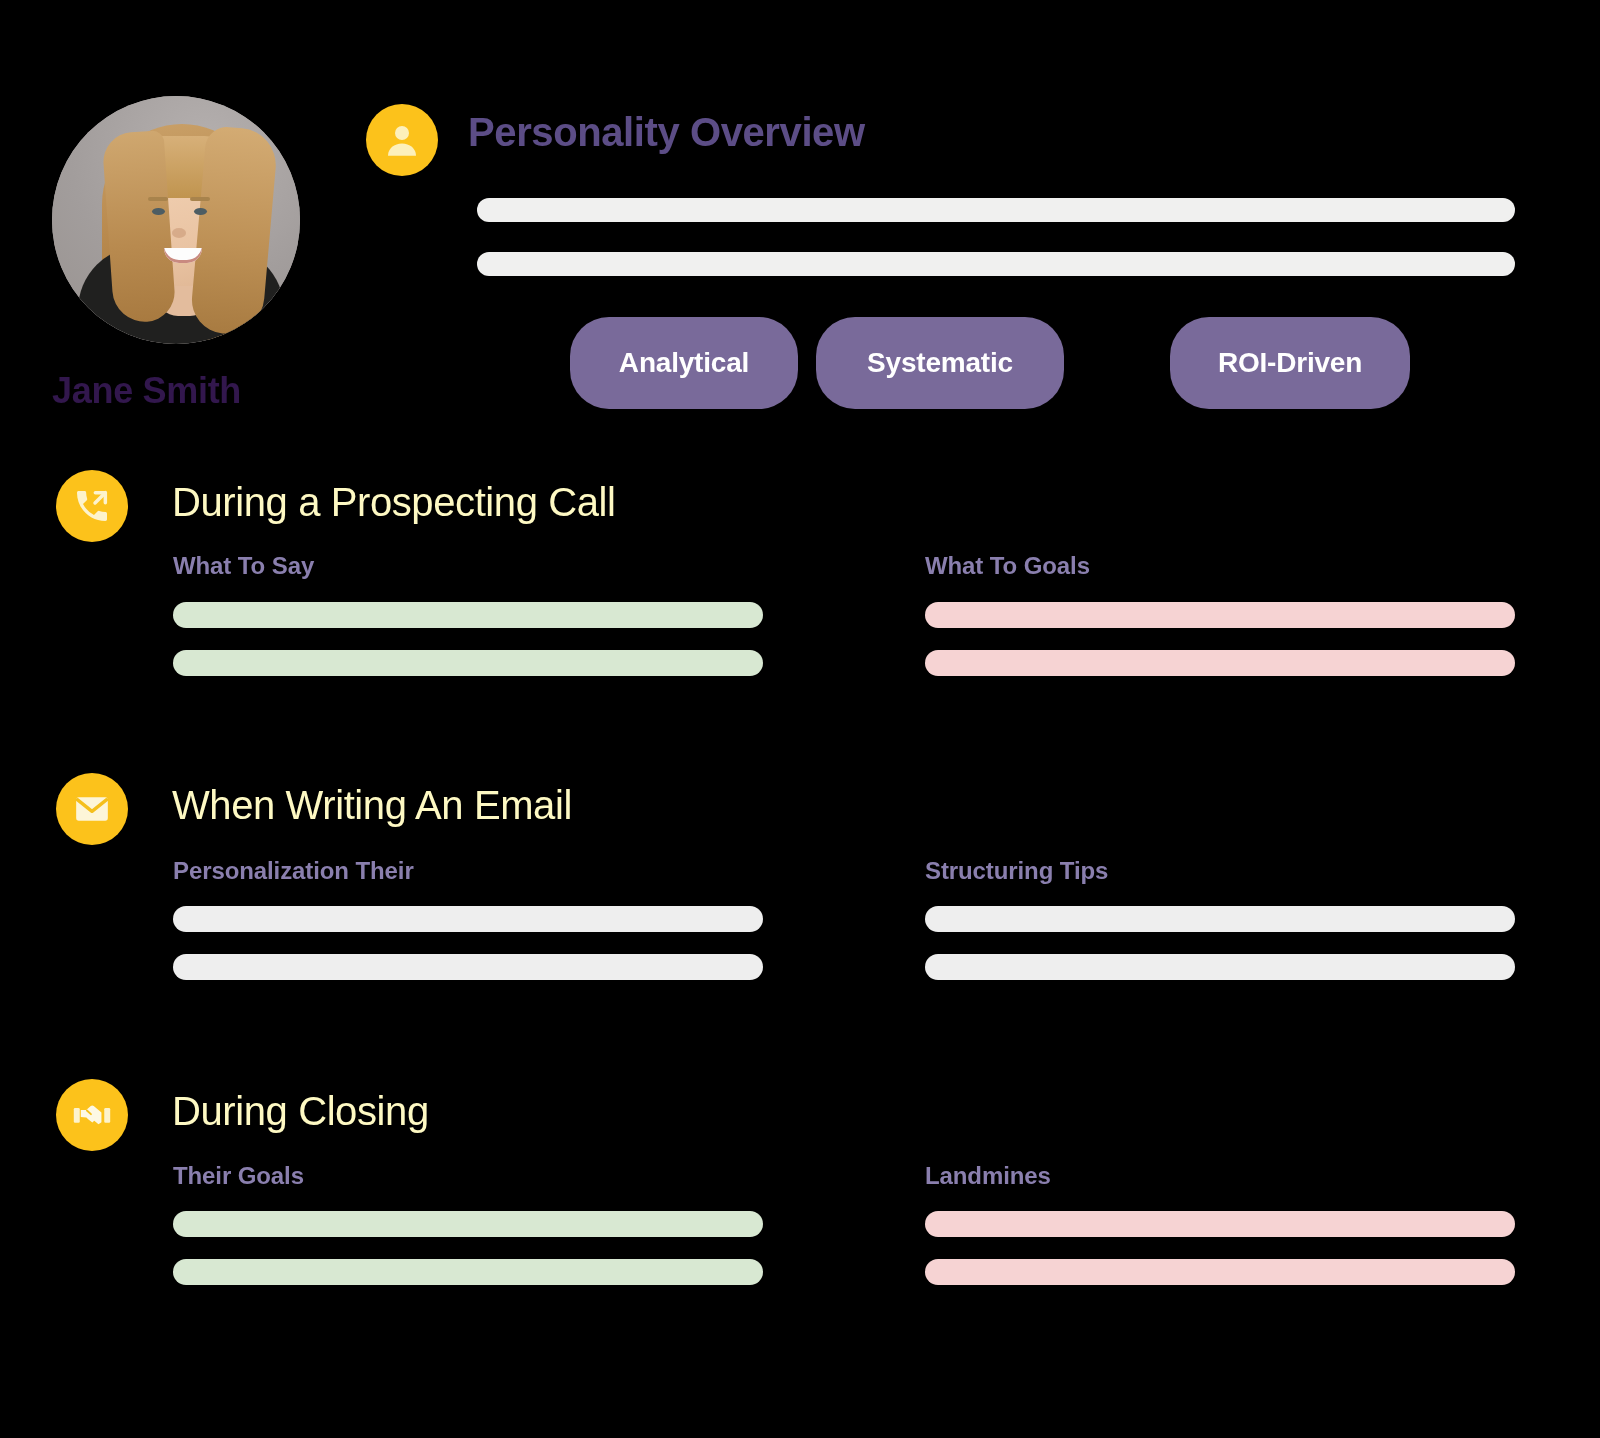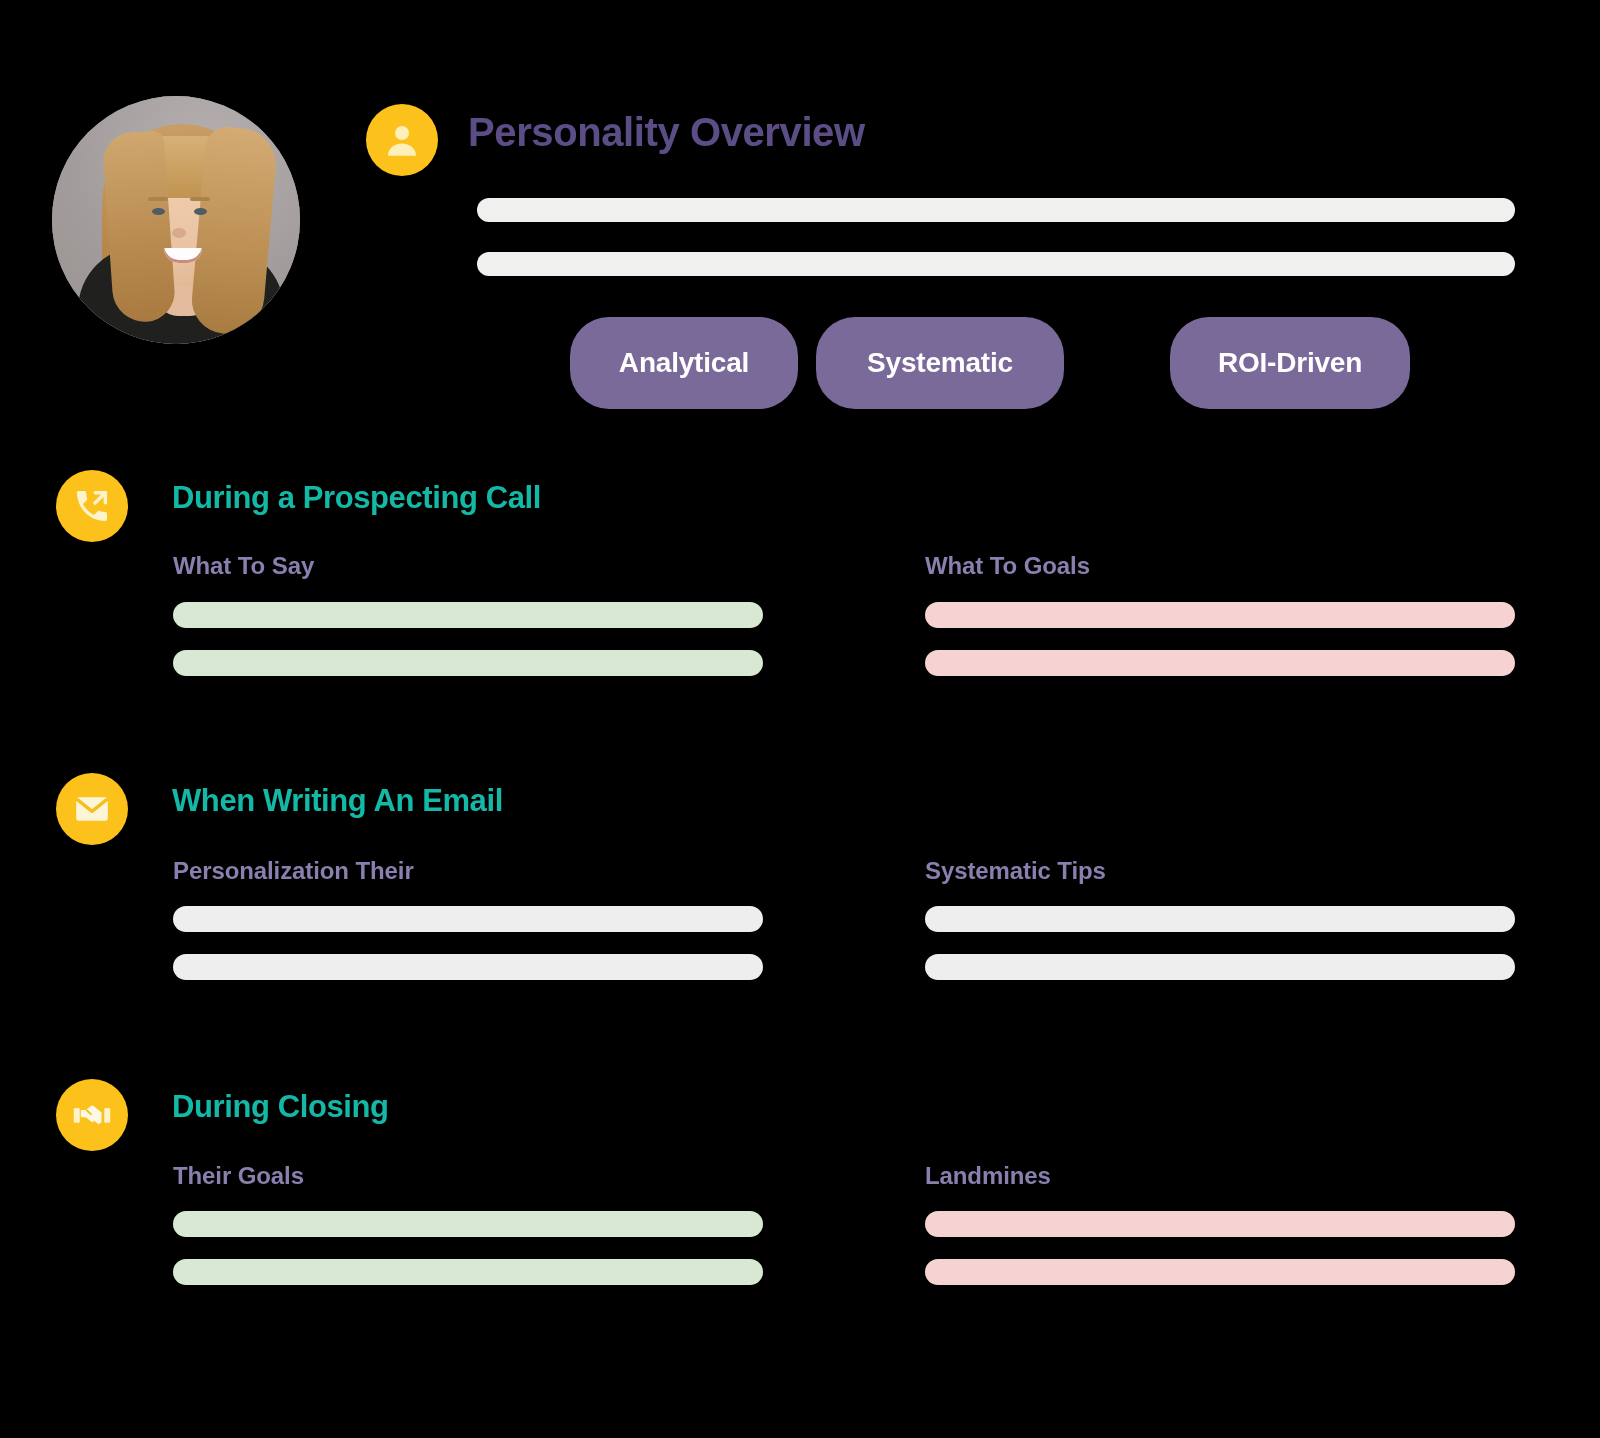--- a/index.html
+++ b/index.html
@@ -139,23 +139,23 @@
     background: #fcc21b;
     display: flex;
     align-items: center;
     justify-content: center;
   }
   .icon-circle svg { display: block; }
 
   
   .section-title {
     position: absolute;
-    font-size: 31px;
-    font-weight: bold;
-    color: #14b8a6;
+    font-size: 40px;
+    font-weight: normal;
+    color: #fef9c3;
     letter-spacing: -0.4px;
     white-space: nowrap;
   }
   .overview-title {
     position: absolute;
     left: 468px;
     top: 110px;
     font-size: 40px;
     font-weight: bold;
     color: #5c4d86;
@@ -209,20 +209,21 @@
     <div class="av-bang"></div>
     <div class="av-hair-front-l"></div>
     <div class="av-hair-front-r"></div>
     <div class="av-brow-l"></div>
     <div class="av-brow-r"></div>
     <div class="av-eye-l"></div>
     <div class="av-eye-r"></div>
     <div class="av-nose"></div>
     <div class="av-mouth"></div>
   </div>
+  <div class="profile-name">Jane Smith</div>
 </div>
 
 <div class="icon-circle" style="left:366px; top:104px;">
   <svg width="42" height="42" viewBox="0 0 24 24" aria-hidden="true">
     <circle cx="12" cy="8" r="4" fill="#fdf0bb"></circle>
     <path d="M4 21c0-4.2 3.6-7 8-7s8 2.8 8 7z" fill="#fdf0bb"></path>
   </svg>
 </div>
 <div class="overview-title">Personality Overview</div>
 
@@ -255,21 +256,21 @@
     <rect x="2.5" y="5" width="19" height="14" rx="1.6" fill="#fdf5d8"></rect>
     <path d="M3.2 6.4l8.8 7 8.8-7" fill="none" stroke="#f5bf1c" stroke-width="2" stroke-linecap="round" stroke-linejoin="round"></path>
   </svg>
 </div>
 <div class="section-title" style="left:172px; top:783px;">When Writing An Email</div>
 
 <div class="sub-title" style="left:173px; top:857px;">Personalization Their</div>
 <div class="bar grey" style="left:173px; top:906px; width:590px; height:26px;"></div>
 <div class="bar grey" style="left:173px; top:954px; width:590px; height:26px;"></div>
 
-<div class="sub-title" style="left:925px; top:857px;">Systematic Tips</div>
+<div class="sub-title" style="left:925px; top:857px;">Structuring Tips</div>
 <div class="bar grey" style="left:925px; top:906px; width:590px; height:26px;"></div>
 <div class="bar grey" style="left:925px; top:954px; width:590px; height:26px;"></div>
 
 <div class="icon-circle" style="left:56px; top:1079px;">
   <svg width="42" height="42" viewBox="0 0 24 24" aria-hidden="true">
     <rect x="1.6" y="8" width="3.4" height="8.4" rx="0.7" fill="#fdf3cc"></rect>
     <rect x="19" y="8" width="3.4" height="8.4" rx="0.7" fill="#fdf3cc"></rect>
     <path d="M5.6 9.2h3.1l2.6-2.3c.5-.4 1.2-.4 1.7 0l4.4 3.6v5.6l-1.7 1.2-2.4-2-1.1 1-2.4-1.9-1-1-3.2-.2z" fill="#fdf8e4"></path>
     <path d="M9.1 9.4l2.3 2.1" fill="none" stroke="#f5bf1c" stroke-width="1.1" stroke-linecap="round"></path>
   </svg>

